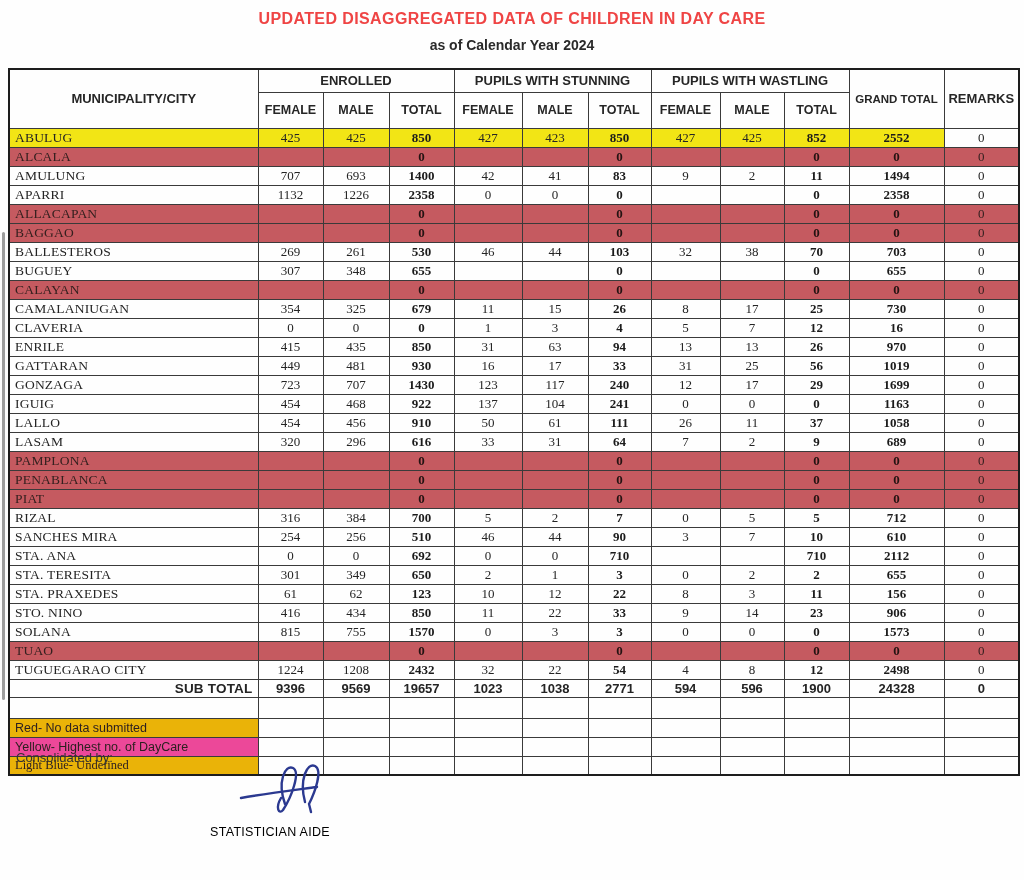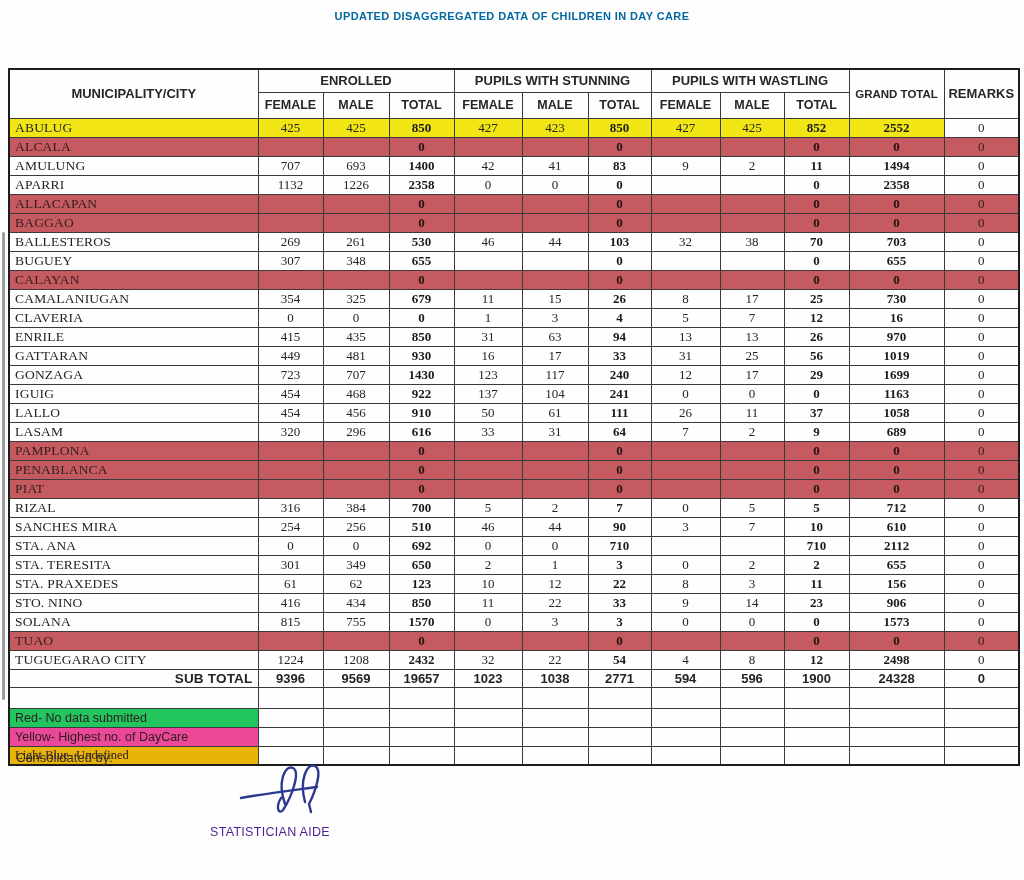--- a/index.html
+++ b/index.html
@@ -16,38 +16,38 @@
     font-family:"Liberation Sans", sans-serif;
     color:var(--ink);
     position:relative;
     overflow:hidden;
   }
   .page-edge{
     position:absolute;left:2px;top:232px;width:3px;height:468px;
     background:#4c4c4c;opacity:.55;border-radius:2px;
   }
   .titles{position:absolute;top:10px;left:0;width:1024px;text-align:center;}
-  .title{font-size:11px;font-weight:bold;letter-spacing:.4px;color:#0369a1;}
+  .title{font-size:16px;font-weight:bold;letter-spacing:.4px;color:#ef4444;}
   .subtitle{font-size:14px;font-weight:bold;margin-top:9px;color:#2a2a2a;}
 
   table.main{
     position:absolute;left:8px;top:68px;
     width:1010px;
     border-collapse:collapse;table-layout:fixed;
     border:2px solid #1d1d1d;
   }
   th,td{
     border:1px solid var(--line);
     overflow:hidden;white-space:nowrap;
     font-size:13px;color:var(--ink);
     text-align:center;vertical-align:middle;
     padding:0 2px;
   }
   thead tr.group-row{height:23px;}
-  thead tr.sub-row{height:26px;padding-left:44px;}
+  thead tr.sub-row{height:36px;padding-left:44px;}
   thead th{font-weight:bold;font-size:13px;color:#262626;}
   th.grand-head{font-size:11.5px;}
   th.remarks-head{font-size:13px;}
   th.sub-head{font-size:12.5px;}
   th.sub-head.total{font-weight:bold;}
 
   tr.data-row{height:19px;font-family:Liberation Serif, serif;}
   td.muni{text-align:left;padding-left:5px;font-size:13.5px;letter-spacing:.2px;}
   td.total{font-weight:bold;color:#1b1b1b;}
   tr.row-red td{background:var(--red);color:#35201f;}
@@ -57,29 +57,30 @@
   tr.subtotal-row td{font-weight:bold;}
   tr.subtotal-row td.muni{text-align:right;padding-right:5px;font-size:13.5px;}
   tr.empty-row{height:21px;}
   tr.legend-row{height:19px;}
   td.legend-cell{text-align:left;padding-left:5px;font-size:12.5px;color:#2d2020;font-weight:500;}
 
   .footer-label{position:absolute;left:16px;top:750px;font-size:13px;color:#333;}
   .sig-block{position:absolute;left:140px;top:758px;width:260px;text-align:center;}
   .sig-svg{position:relative;left:28px;top:0;}
   .sig-name{font-size:16px;font-weight:bold;color:#3a3a3a;letter-spacing:.3px;margin-top:-14px;}
-  .sig-role{font-size:12.5px;color:#4c1d95;margin-top:5px;letter-spacing:.3px;}
+  .sig-role{font-size:12.5px;color:#000000;margin-top:5px;letter-spacing:.3px;}
 </style>
 </head>
 <body>
 
 <div class="page-edge"></div>
 
 <div class="titles">
   <div class="title">UPDATED DISAGGREGATED DATA OF CHILDREN IN DAY CARE</div>
+  <div class="subtitle">as of Calendar Year 2024</div>
 </div>
 
 <table class="main">
   <colgroup>
     <col style="width:249px">
       <col style="width:65px">
       <col style="width:66px">
       <col style="width:65px">
     <col style="width:68px">
       <col style="width:66px">
@@ -540,21 +541,21 @@
         <td class="num"></td>
         <td class="num"></td>
         <td class="num"></td>
         <td class="num"></td>
         <td class="num"></td>
         <td class="num"></td>
         <td class="num"></td>
         <td class="num"></td>
       </tr>
       <tr class="legend-row">
-        <td class="legend-cell" style="background: #22c55e;">Red- No data submitted</td>
+        <td class="legend-cell" style="background: #eab308;">Red- No data submitted</td>
         <td class="num"></td>
         <td class="num"></td>
         <td class="num"></td>
         <td class="num"></td>
         <td class="num"></td>
         <td class="num"></td>
         <td class="num"></td>
         <td class="num"></td>
         <td class="num"></td>
         <td class="num"></td>

